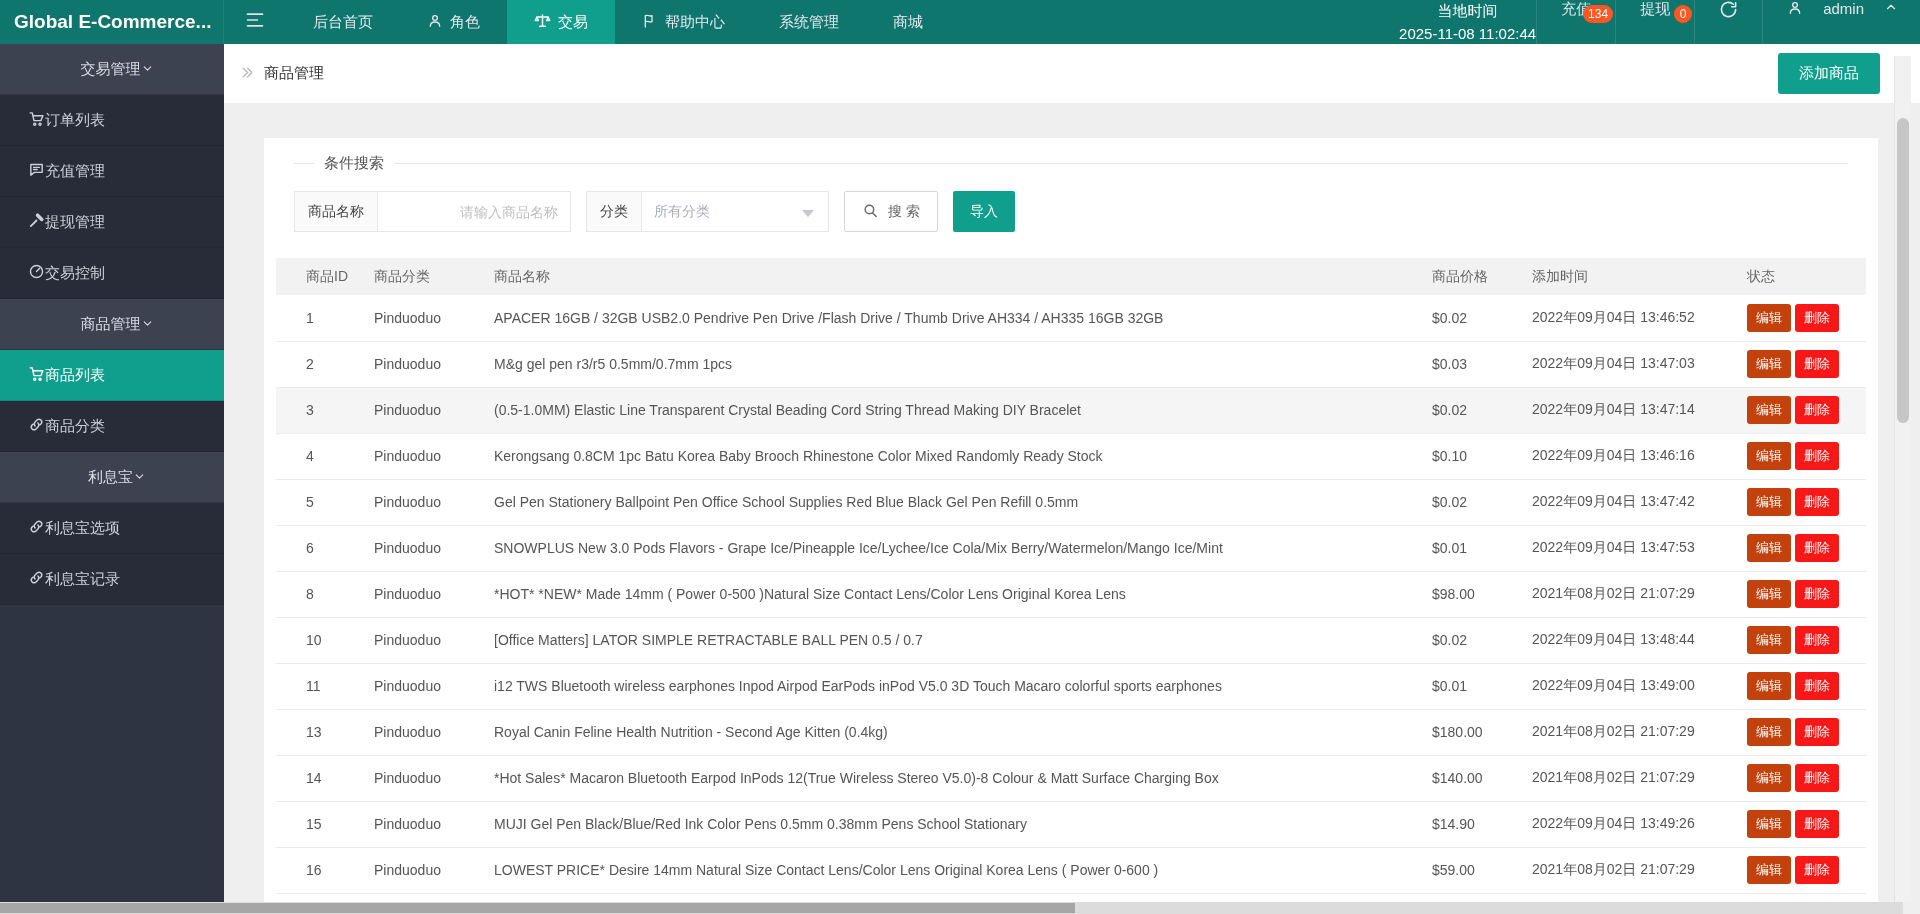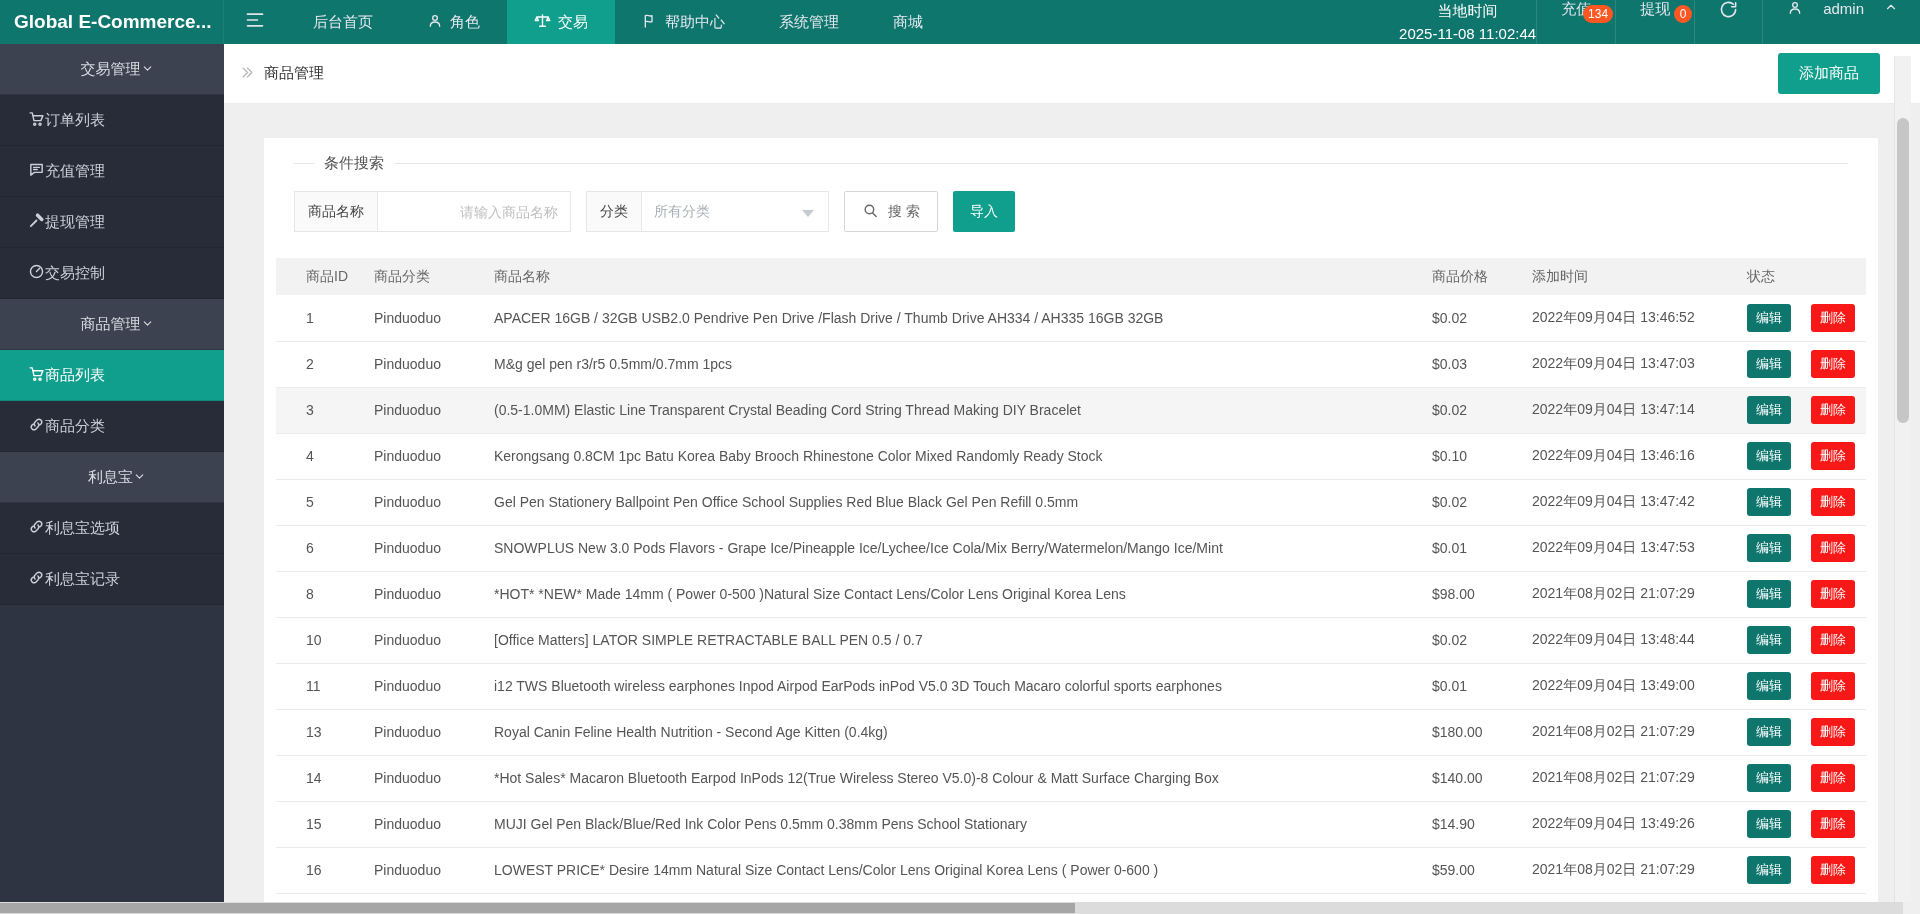--- a/index.html
+++ b/index.html
@@ -52,21 +52,21 @@
   table { width:100%; border-collapse:collapse; margin-top:26px; table-layout:fixed; }
   th { background:#f2f2f2; height:37px; font-weight:normal; font-size:14px; color:#666; text-align:left; padding-left:8px; }
   td { height:46px; font-size:14px; color:#555; border-bottom:1px solid #ebebeb; padding-left:8px; overflow:hidden; white-space:nowrap; }
   tr.hl td { background:#f5f5f5; }
   .c-id { width:90px; padding-left:30px; }
   .c-cat { width:120px; }
   .c-price { width:100px; }
   .c-time { width:215px; }
   .c-status { width:127px; }
   .btn-edit,.btn-del { border:none; border-radius:3px; color:#fff; font-size:13px; padding:5px 9px; cursor:pointer; font-family:inherit; }
-  .btn-edit { background:#0f766e; margin-right:16px; }
+  .btn-edit { background:#c2410c; margin-right:0; }
   .btn-del { background:#f91818; }
 
   
   .v-track { position:absolute; left:1894px; top:56px; bottom:12px; width:17px; background:#f1f1f1; border-left:1px solid #e4e4e4; z-index:6; }
   .v-thumb { position:absolute; left:2px; right:2px; top:62px; height:305px; background:#c6c6c6; border-radius:6px; }
   .h-track { position:absolute; left:0; right:17px; bottom:0; height:12px; background:#dcdcdc; z-index:6; }
   .h-thumb { position:absolute; left:0; top:1px; bottom:1px; width:1075px; background:#a6a6a6; }
 </style>
 </head>
 <body>

